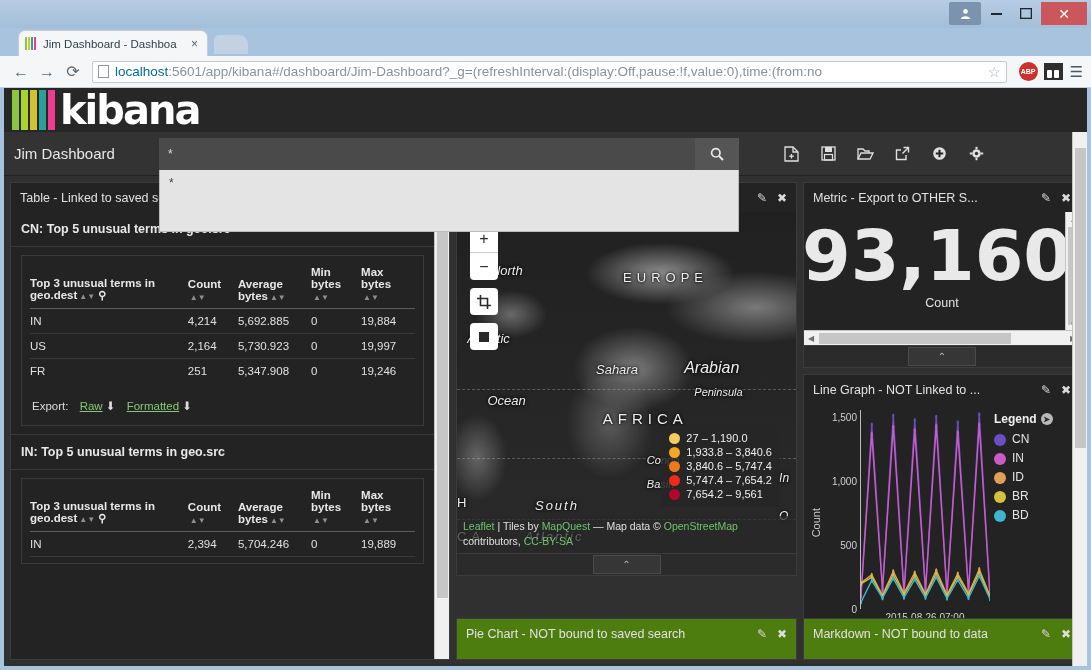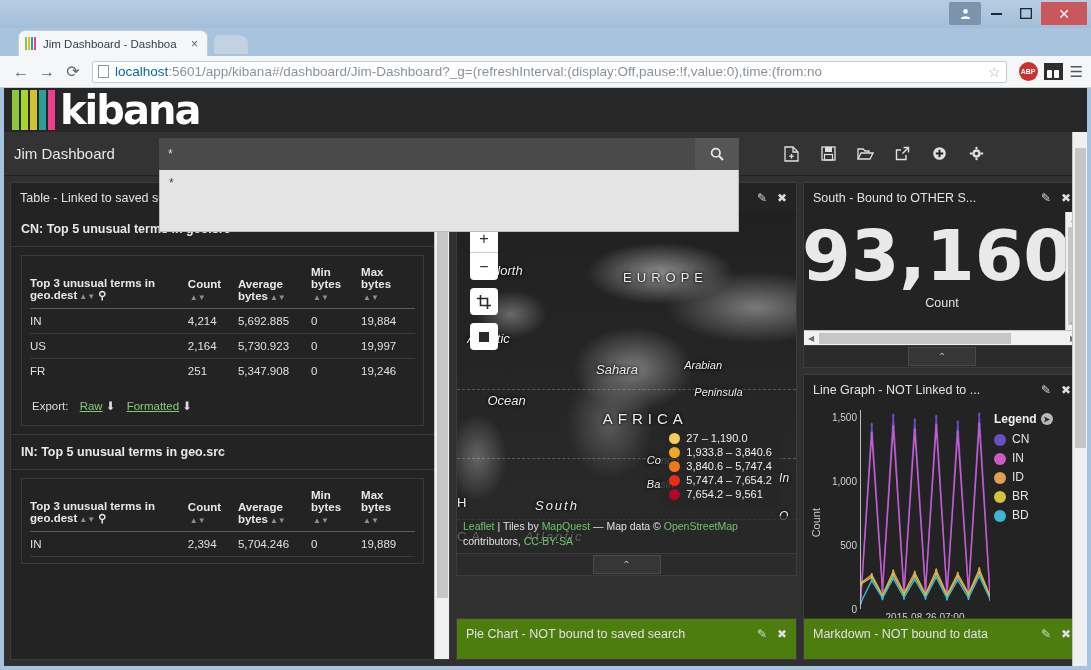--- a/index.html
+++ b/index.html
@@ -613,21 +613,21 @@
                   </svg>
               </div>
             </div>
 
             <div>
               <span class="mlabel" style="left:10%;top:15%;font-size:13px">North</span>
               <span class="mlabel" style="left:3%;top:35%;font-size:13px">Atlantic</span>
               <span class="mlabel" style="left:9%;top:53%;font-size:13px">Ocean</span>
               <span class="mlabel cap" style="left:49%;top:17%;font-size:13px">EUROPE</span>
               <span class="mlabel" style="left:41%;top:44%;font-size:13px">Sahara</span>
-              <span class="mlabel" style="left:67%;top:43%;font-size:11px">Arabian</span>
+              <span class="mlabel" style="left:67%;top:43%;font-size:16px">Arabian</span>
               <span class="mlabel" style="left:70%;top:51%;font-size:11px">Peninsula</span>
               <span class="mlabel cap" style="left:43%;top:58%;font-size:15px">AFRICA</span>
               <span class="mlabel" style="left:56%;top:71%;font-size:11px">Congo</span>
               <span class="mlabel" style="left:56%;top:78%;font-size:11px">Basin</span>
               <span class="mlabel" style="left:23%;top:84%;font-size:13px;letter-spacing:2px">South</span>
               <span class="mlabel" style="left:20%;top:93%;font-size:13px;letter-spacing:2px">Atlantic</span>
               <span class="mlabel cap" style="left:0%;top:83%;font-size:13px">H</span>
               <span class="mlabel cap" style="left:0%;top:93%;font-size:13px">CA</span>
               <span class="mlabel" style="left:95%;top:76%;font-size:12px">In</span>
               <span class="mlabel" style="left:95%;top:87%;font-size:12px">O</span>
@@ -663,21 +663,21 @@
           <div class="resize-bar">
             <span class="resize-grip">⌃</span>
           </div>
         </div>
       </div>
 
       <div class="col-right">
 
         <div class="panel metric-panel">
           <div class="panel-head">
-            <span class="panel-title">South - Bound to OTHER S...</span>
+            <span class="panel-title">Metric - Export to OTHER S...</span>
             <span class="panel-acts">
               <span class="pa">✎</span>
               <span class="pa">✖</span>
             </span>
           </div>
           <div class="metric-body">
             <div class="metric-num">93,160</div>
             <div class="metric-lbl">Count</div>
             <div class="mv-scroll">
               <div class="sb-arr" style="left:0;top:0;width:15px;height:14px">▲</div>

